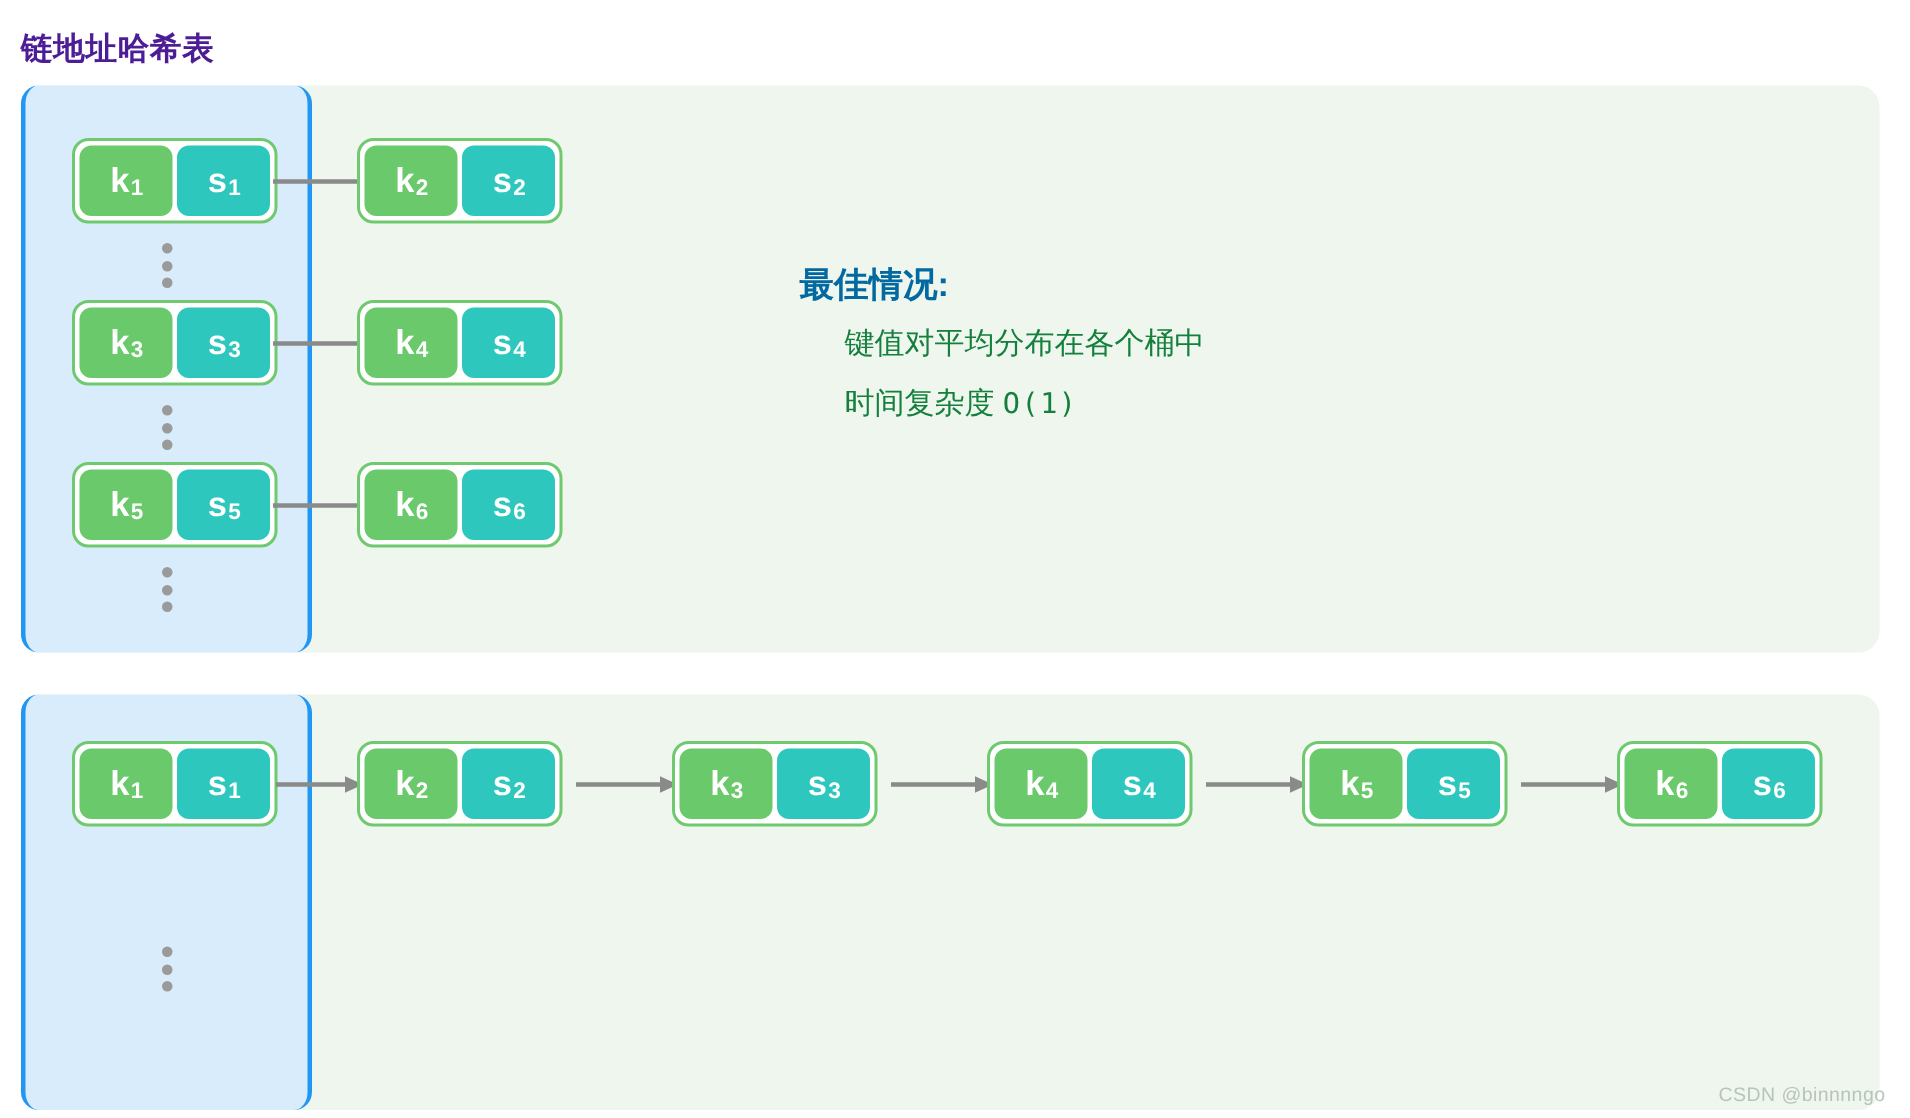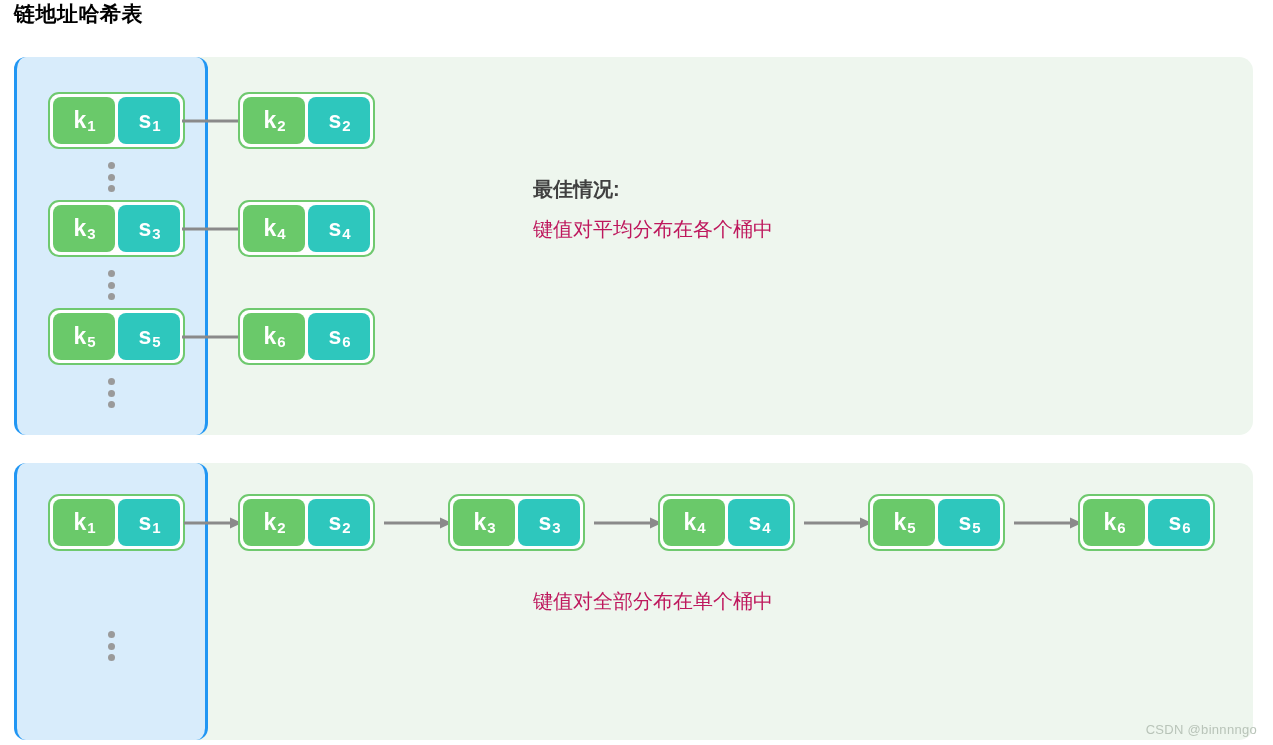--- a/index.html
+++ b/index.html
@@ -11,24 +11,24 @@
     width: 1273px;
     height: 745px;
     position: relative;
     font-family: "Liberation Sans", "DejaVu Sans", sans-serif;
     overflow: hidden;
   }
 
   #page-title {
     position: absolute;
     left: 14px;
-    top: 0;
+    top: 18px;
     font-size: 21px;
     font-weight: 700;
-    color: #000000;
+    color: #4c1d95;
     letter-spacing: 0.5px;
     white-space: nowrap;
   }
 
   
   .panel {
     position: absolute;
     background: #eef6ee;
     border-radius: 14px;
     box-sizing: border-box;
@@ -109,28 +109,29 @@
   }
 
   
   .annotation {
     position: absolute;
     color: #9aa79a;
     line-height: 40px;
     white-space: nowrap;
   }
   .annotation .ann-head {
-    font-size: 20px;
+    font-size: 23px;
     font-weight: 700;
-    color: #404040;
+    color: #0369a1;
   }
   .annotation .ann-line {
     font-size: 20px;
     font-weight: 500;
-    color: #be185d;
+    color: #15803d;
+    margin-left: 30px;
   }
   .annotation .ann-line .mono {
     font-family: "DejaVu Sans Mono", "Liberation Mono", monospace;
     font-size: 19px;
     letter-spacing: 1px;
   }
 
   #watermark {
     position: absolute;
     right: 16px;
@@ -240,20 +241,24 @@
 
   <div class="vdots" style="left:93px; top:321px;">
       <i></i>
       <i></i>
       <i></i>
     </div>
 
   <div class="annotation" style="left:519px; top:112px;">
     <div class="ann-head">最佳情况:</div>
     <div class="ann-line">键值对平均分布在各个桶中</div>
+    <div class="ann-line">
+      <span>时间复杂度</span>
+      <span class="mono">O(1)</span>
+    </div>
   </div>
 </div>
 
 <div class="panel" id="panel-worst">
 
   <div class="bucket" id="bucket-worst"></div>
 
   <div class="node" style="left:34px; top:31px;">
     <div class="cell key">
       <span>k</span>
@@ -340,17 +345,16 @@
     </div>
   </div>
 
   <div class="vdots" style="left:93px; top:168px;">
       <i></i>
       <i></i>
       <i></i>
     </div>
 
   <div class="annotation" style="left:519px; top:118px;">
-    <div class="ann-line">键值对全部分布在单个桶中</div>
   </div>
 </div>
 
 <div id="watermark">CSDN @binnnngo</div>
 
 </body></html>

